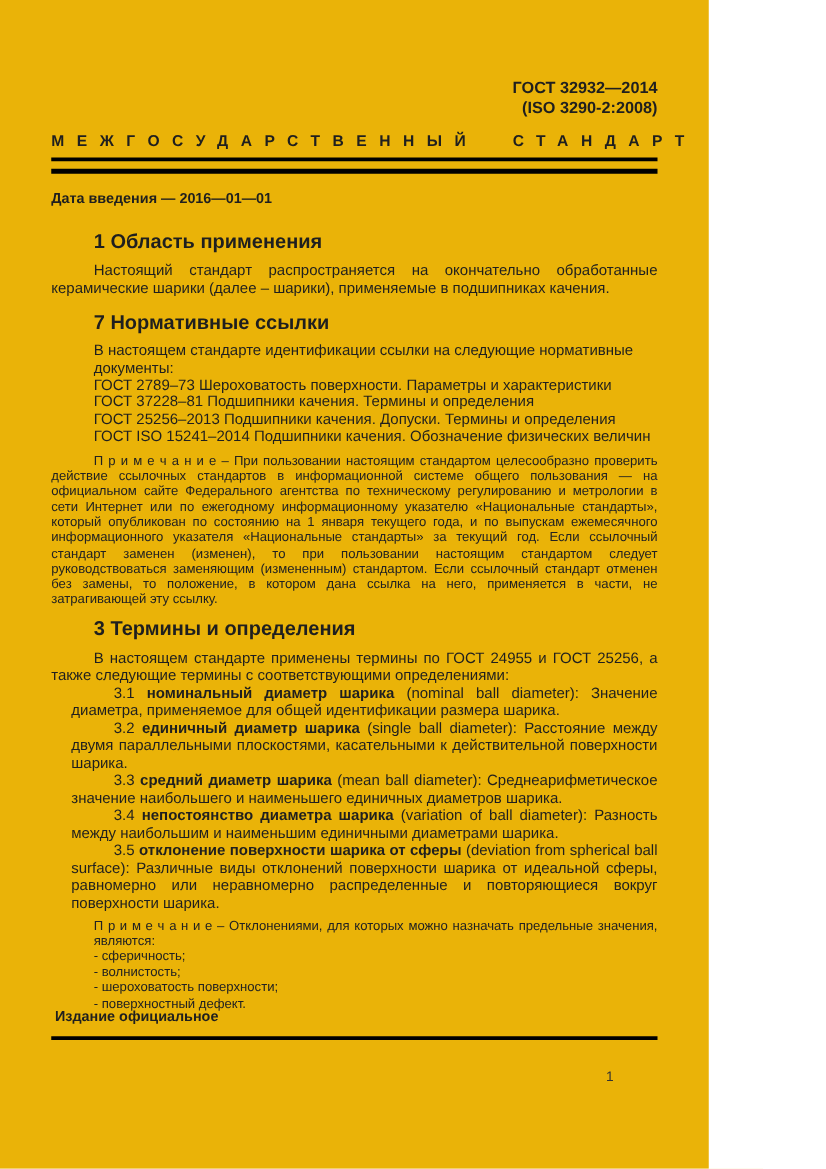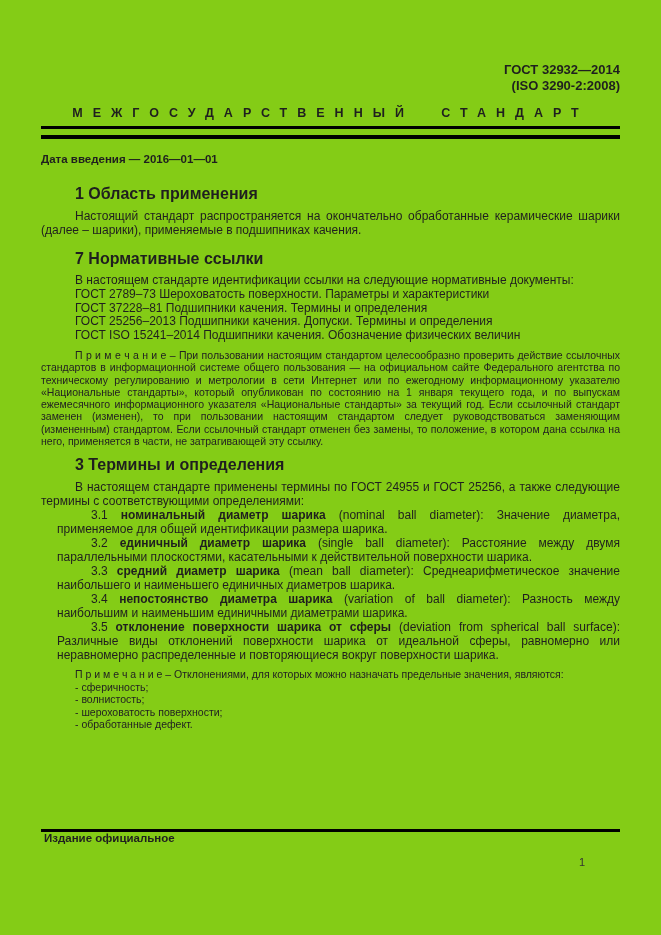--- a/index.html
+++ b/index.html
@@ -5,22 +5,22 @@
   * { margin:0; padding:0; box-sizing:border-box; }
   html,body { background:#ffffff; }
   body {
     width:661px; height:935px;
     font-family:"Liberation Sans","DejaVu Sans",sans-serif;
     color:#1f1f1f;
     -webkit-font-smoothing:antialiased;
   }
   .page {
     position:relative;
-    width:661px; height:935px;
-    background:#84cc16;
+    width:567px; height:935px;
+    background:#eab308;
     padding:62px 41px 0 41px;
     overflow:hidden;
   }
   
   .doc-header { text-align:right; font-weight:bold; font-size:13px; line-height:16px; }
   .std-band-text {
     margin-top:12px;
     font-weight:bold; font-size:12.5px;
     letter-spacing:10px; word-spacing:14px;
     white-space:nowrap; text-align:center;
@@ -47,21 +47,21 @@
     margin-top:6px;
     font-size:10.5px; line-height:12.3px;
     text-align:justify; text-indent:34px;
     color:#222;
   }
   .term-para { margin-top:0;margin-left:16px; }
   .b { font-weight:bold; }
   .note-item { font-size:10.5px; line-height:12.5px; padding-left:34px; color:#222; }
   
   .footer-rule { position:absolute; left:41px; right:41px; top:829px; height:3px; }
-  .edition { position:absolute; left:44px; top:832px; font-weight:bold; font-size:11.5px; }
+  .edition { position:absolute; left:44px; top:808px; font-weight:bold; font-size:11.5px; }
   .page-number { position:absolute; top:856px; right:76px; font-size:11px; color:#333; }
 </style>
 </head>
 <body>
 
 <div class="page">
 
   <div class="doc-header">
     <div>ГОСТ 32932—2014</div>
     <div>(ISO 3290-2:2008)</div>
@@ -111,19 +111,19 @@
   <p class="para term-para">
     <span>3.5</span>
     <span class="b">отклонение поверхности шарика от сферы</span>
     <span>(deviation from spherical ball surface): Различные виды отклонений поверхности шарика от идеальной сферы, равномерно или неравномерно распределенные и повторяющиеся вокруг поверхности шарика.</span>
   </p>
 
   <p class="note" style="text-indent:0; padding-left:34px;">П р и м е ч а н и е  – Отклонениями, для которых можно назначать предельные значения, являются:</p>
   <div class="note-item">- сферичность;</div>
   <div class="note-item">- волнистость;</div>
   <div class="note-item">- шероховатость поверхности;</div>
-  <div class="note-item">- обработанные дефект.</div>
+  <div class="note-item">- поверхностный дефект.</div>
 
   <div class="rule footer-rule"></div>
   <div class="edition">Издание официальное</div>
   <div class="page-number">1</div>
 
 </div>
 
 </body></html>

